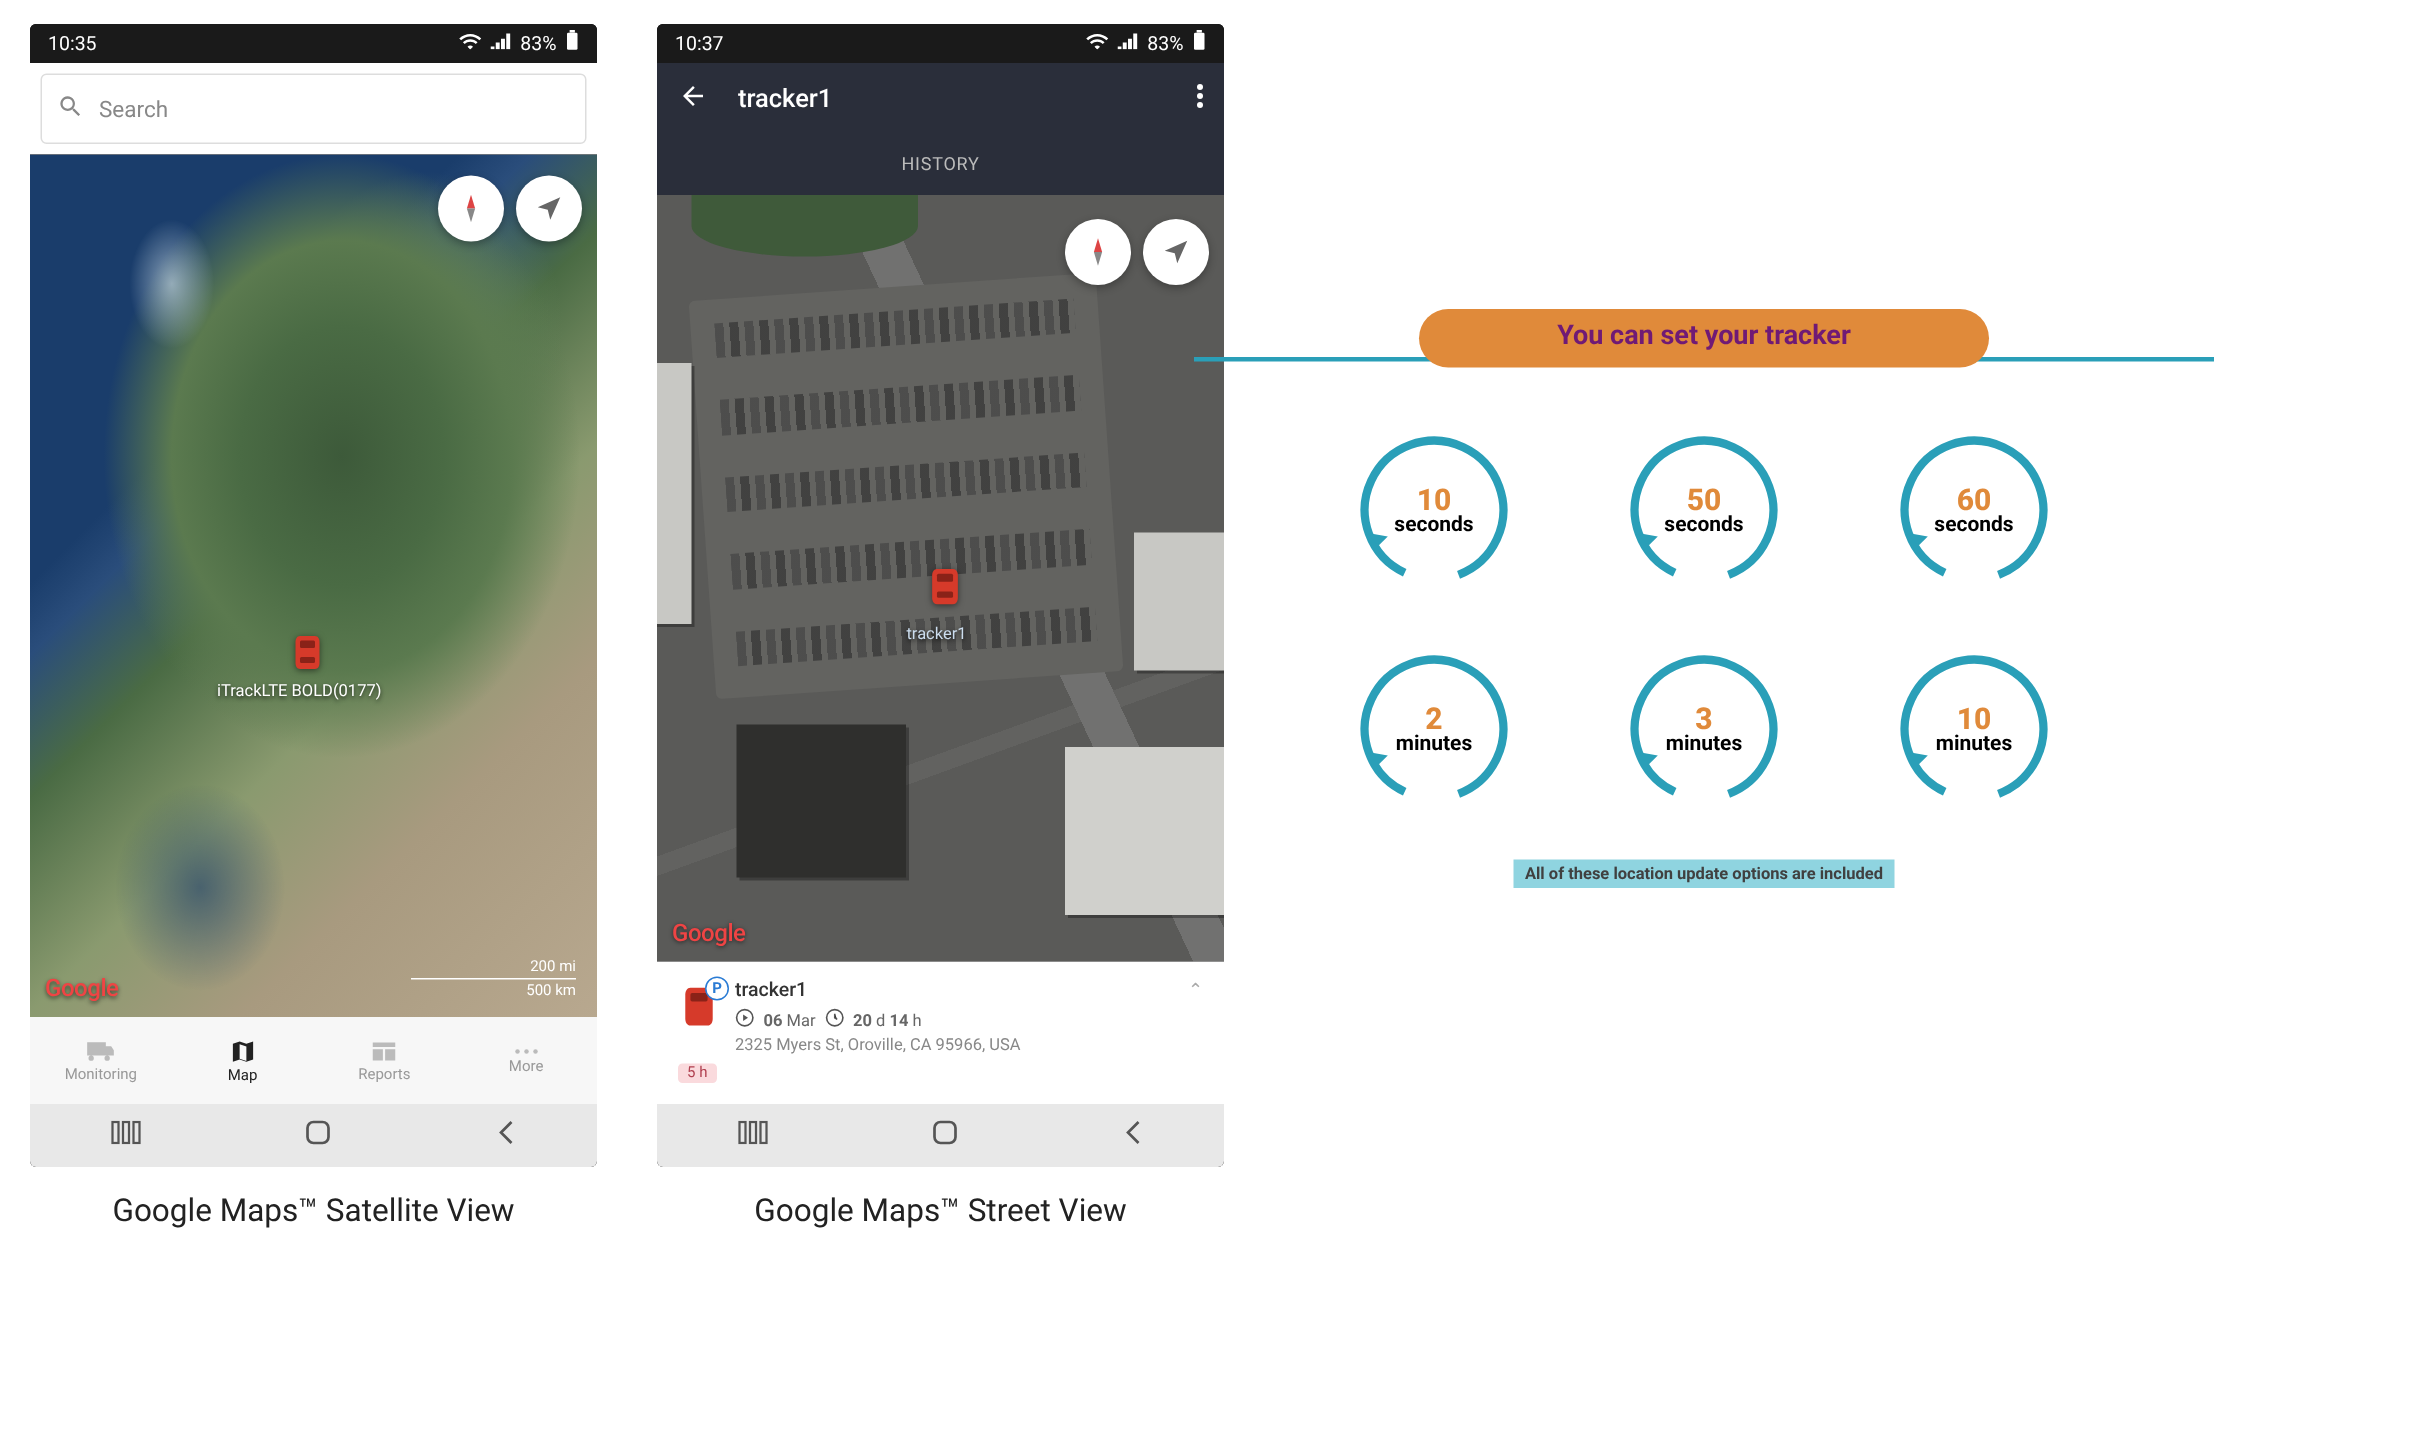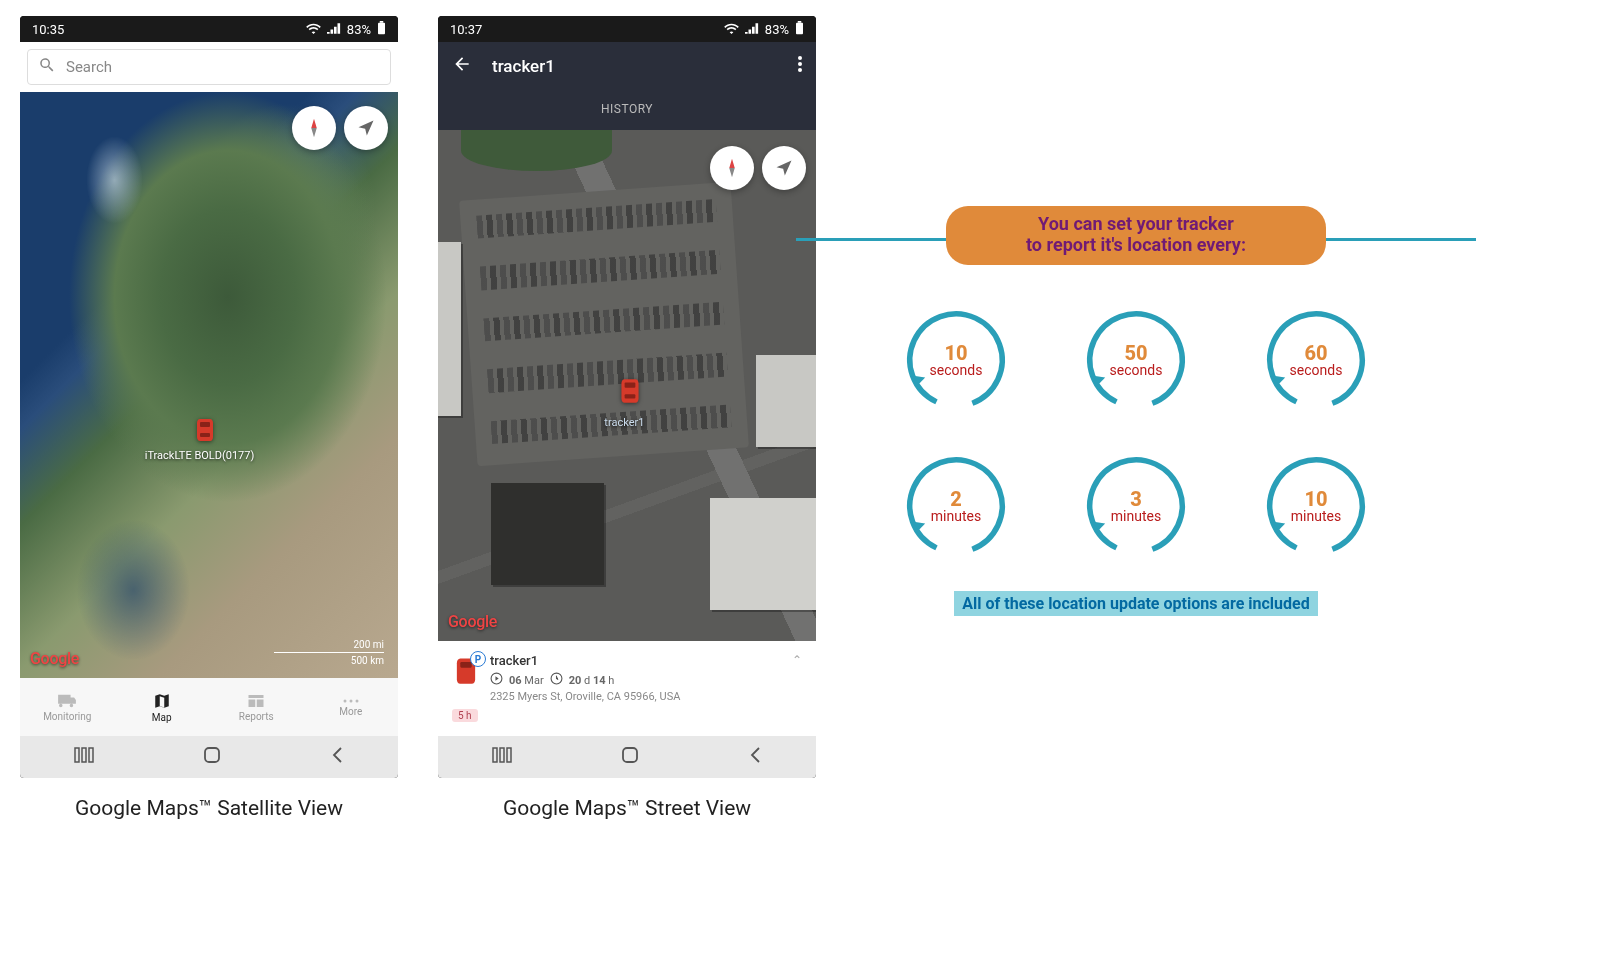--- a/index.html
+++ b/index.html
@@ -41,21 +41,21 @@
   .status-right { display: flex; align-items: center; gap: 6px; }
   
   .search-wrap {
     background: #fff;
     padding: 7px;
   }
   .search-bar {
     background: #fff;
     border: 1px solid #ddd;
     border-radius: 4px;
-    height: 36px;
+    height: 47px;
     display: flex;
     align-items: center;
     padding: 0 10px;
     gap: 10px;
     color: #888;
     font-size: 15px;
   }
   .map-area {
     flex: 1;
     position: relative;
@@ -271,31 +271,31 @@
   }
   .interval {
     width: 110px; height: 110px;
     margin: 0 auto;
     position:relative;
     display:flex; align-items:center; justify-content:center;
     text-align:center;
   }
   .interval svg.ring { position:absolute; inset:0; }
   .interval .num { color:#e08a3a; font-weight:800; font-size:20px; line-height:1;}
-  .interval .unit { color:#b91c1c; font-weight:400; font-size:14px; line-height:1;}
+  .interval .unit { color:#000000; font-weight:700; font-size:14px; line-height:1;}
   .promo-note {
     margin: 30px auto 0;
     text-align:center;
   }
   .promo-note .line1 {
     display:inline-block;
     background:#8fd4e0;
-    color:#0369a1;
+    color:#404040;
     font-weight:700;
-    font-size:16px;
+    font-size:11px;
     padding:3px 8px;
   }
   .promo-note .line2 {
     color:#5cc0d8;
     font-weight:800;
     font-size:26px;
     letter-spacing:1px;
     margin-top:6px;
   }
 </style>
@@ -535,21 +535,20 @@
             </svg></span>
       </div>
     </div>
     <div class="caption">Google Maps™ Street View</div>
   </div>
 
   <div class="promo">
     <div class="promo-line"></div>
     <div class="promo-banner">
       <div>You can set your tracker</div>
-      <div>to report it's location every:</div>
     </div>
     <div class="promo-intervals">
 
       <div class="interval">
         <svg class="ring" viewBox="0 0 100 100">
             <circle cx="50" cy="50" r="42" fill="none" stroke="#2a9fb8" stroke-width="5" stroke-dasharray="230 40" transform="rotate(115 50 50)"></circle>
             <path d="M16 72 L10 64 L22 66 Z" fill="#2a9fb8"></path>
           </svg>
         <div>
             <div class="num">10</div>

